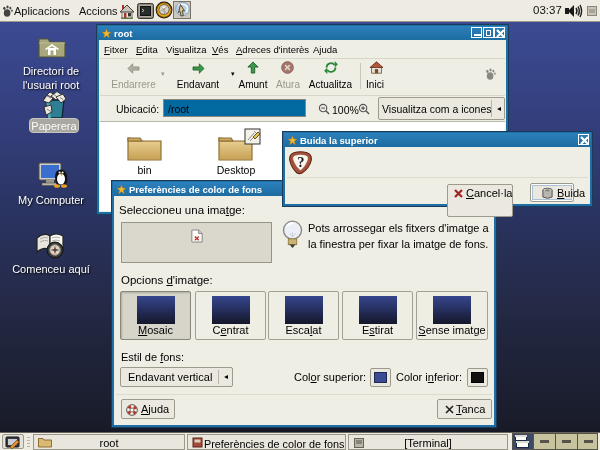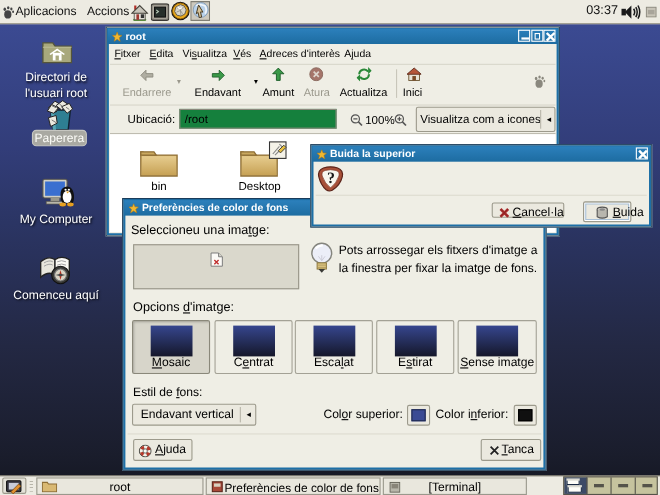--- a/index.html
+++ b/index.html
@@ -212,21 +212,21 @@
     <svg class="abs" style="left:385px;top:9px" width="11" height="13" viewBox="0 0 14 15">
       <ellipse cx="6.5" cy="9.5" rx="4.2" ry="4.8" fill="#8a887e"></ellipse>
       <ellipse cx="3" cy="3.5" rx="1.5" ry="2" fill="#8a887e"></ellipse>
       <ellipse cx="7" cy="1.8" rx="1.4" ry="1.8" fill="#8a887e"></ellipse>
       <ellipse cx="10.6" cy="3.2" rx="1.3" ry="1.7" fill="#8a887e"></ellipse>
       <ellipse cx="12.6" cy="6.4" rx="1.1" ry="1.4" fill="#8a887e"></ellipse>
     </svg>
   </div>
   <div class="abs" style="left:3px;top:71px;right:3px;height:26px;border-bottom:1px solid #b8b6aa">
     <span class="abs" style="left:16px;top:7px;font-size:10.5px">Ubicació:</span>
-    <div class="abs" style="left:63px;top:3px;width:143px;height:18px;background:#15803d;border:1px solid #8a887c">
+    <div class="abs" style="left:63px;top:3px;width:143px;height:18px;background:#0369a1;border:1px solid #8a887c">
         <span style="position:absolute;left:4px;top:2.5px;font-size:10.5px">/root</span>
       </div>
     <svg class="abs" style="left:218px;top:7px" width="12" height="12" viewBox="0 0 13 13">
         <circle cx="5.5" cy="5.5" r="4" fill="none" stroke="#555" stroke-width="1.2"></circle>
         <path d="M8.5 8.5 L12 12" stroke="#555" stroke-width="1.6"></path>
         <path d="M3.5 5.5 L7.5 5.5" stroke="#555" stroke-width="1.2"></path>
       </svg>
     <span class="abs" style="left:232px;top:7.5px;font-size:10.5px">100%</span>
     <svg class="abs" style="left:258px;top:7px" width="12" height="12" viewBox="0 0 13 13">
         <circle cx="5.5" cy="5.5" r="4" fill="none" stroke="#555" stroke-width="1.2"></circle>
@@ -351,21 +351,21 @@
           <path d="M2 2 L9 9 M9 2 L2 9" stroke="#fff" stroke-width="2.2"></path>
         </svg>
     </div>
   </div>
   <svg class="abs" style="left:4px;top:17px" width="27" height="26" viewBox="0 0 27 26">
     <path d="M15 24 Q12 25.5 9.5 23.5 Q4.5 19 2.8 11.5 Q1.8 5.5 7 3.7 Q13.5 1.7 20 3.7 Q25.2 5.5 24.2 11.5 Q22.5 19 15 24 Z" fill="#a85038" stroke="#5c241a" stroke-width="1.1"></path>
     <path d="M13.5 21.8 Q8.2 17.8 5.9 11 Q4.9 7.1 8.6 6 Q13.5 4.6 18.4 6 Q22.1 7.1 21.1 11 Q18.8 17.8 13.5 21.8 Z" fill="#f8f6ee" stroke="#7a3424" stroke-width="0.6"></path>
     <text x="13.8" y="17.5" font-size="14.5" font-weight="bold" text-anchor="middle" fill="#1a1a1a" font-family="Liberation Serif">?</text>
   </svg>
   <div class="abs" style="left:4px;right:4px;top:45px;height:1px;background:#dddbcf"></div>
-  <div class="btn" style="left:164px;top:52px;width:66px;height:14px">
+  <div class="btn" style="left:164px;top:52px;width:66px;height:33px">
     <svg class="abs" style="left:5px;top:3px" width="11" height="11" viewBox="0 0 11 11">
         <path d="M2 2 L9 9 M9 2 L2 9" stroke="#b03030" stroke-width="2.4"></path>
         <path d="M2 2 L9 9 M9 2 L2 9" stroke="#802020" stroke-width="0.8"></path>
       </svg>
     <span class="abs" style="left:18px;top:2px"><u>C</u>ancel·la</span>
   </div>
   <div class="btn" style="left:247px;top:51px;width:44px;height:19px;box-shadow:inset 0 0 0 1px #fff,inset 0 0 0 2px #a8c0d8">
     <svg class="abs" style="left:10px;top:3px" width="13" height="13" viewBox="0 0 13 13">
       <ellipse cx="6.5" cy="3.4" rx="4.6" ry="2.1" fill="#d8d6ce" stroke="#555"></ellipse>
       <path d="M1.9 3.4 L1.9 10 Q6.5 12.6 11.1 10 L11.1 3.4" fill="#b8b6ae" stroke="#555"></path>
@@ -389,21 +389,21 @@
       </svg>
     <span class="abs" style="left:0;right:0;top:2px;text-align:center">root</span>
   </div>
   <div class="tbtn" style="left:187px;width:159px">
     <svg class="abs" style="left:4px;top:2px" width="11" height="11" viewBox="0 0 11 11">
         <rect x="1" y="1" width="9" height="9" fill="#a84838" stroke="#5a241a"></rect>
         <rect x="2.5" y="2.5" width="6" height="3" fill="#d8d0c0"></rect>
       </svg>
     <span class="abs" style="left:16px;top:2.5px;font-size:10.8px">Preferències de color de fons</span>
   </div>
-  <div class="tbtn" style="left:348px;width:131px">
+  <div class="tbtn" style="left:348px;width:160px">
     <svg class="abs" style="left:5px;top:3px" width="10" height="10" viewBox="0 0 10 10">
         <rect x="0.5" y="0.5" width="9" height="9" fill="#b8b6aa" stroke="#66645a"></rect>
         <rect x="2" y="2" width="6" height="4" fill="#888478"></rect>
       </svg>
     <span class="abs" style="left:0;right:0;top:2px;text-align:center">[Terminal]</span>
   </div>
   <div class="abs" style="left:512px;top:0px;width:86px;height:17px;border:1px solid #55534a;background:#c6c39e">
     <div class="abs" style="left:0;top:0;width:21px;height:15px;background:#3c4a66;border-right:1px solid #55534a">
       <div class="abs" style="left:2px;top:1px;width:12px;height:6px;background:#fdfdf8;border:1px solid #1a2a44"></div>
       <div class="abs" style="left:2px;top:1px;width:12px;height:2px;background:#dcdcd4"></div>

